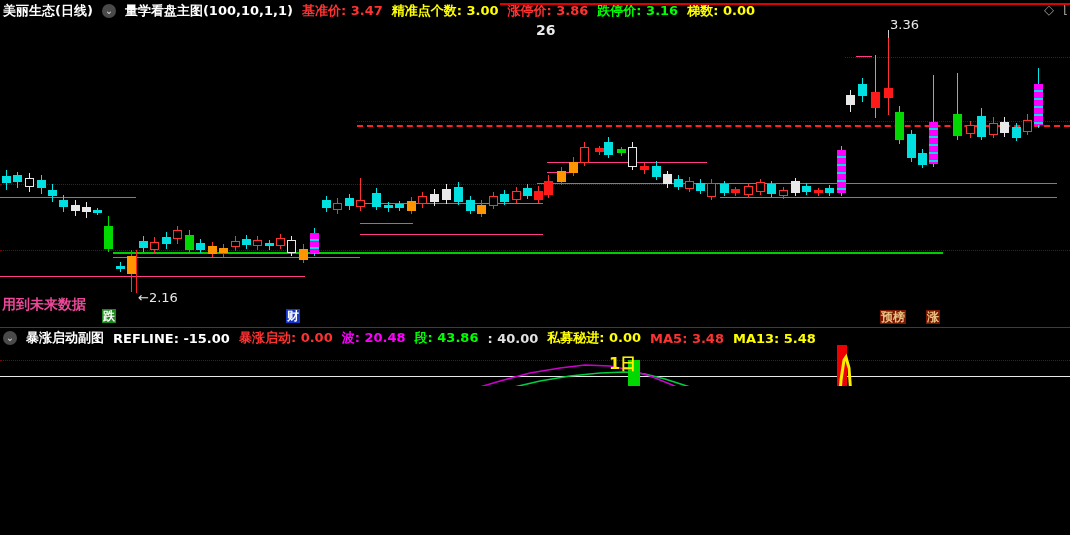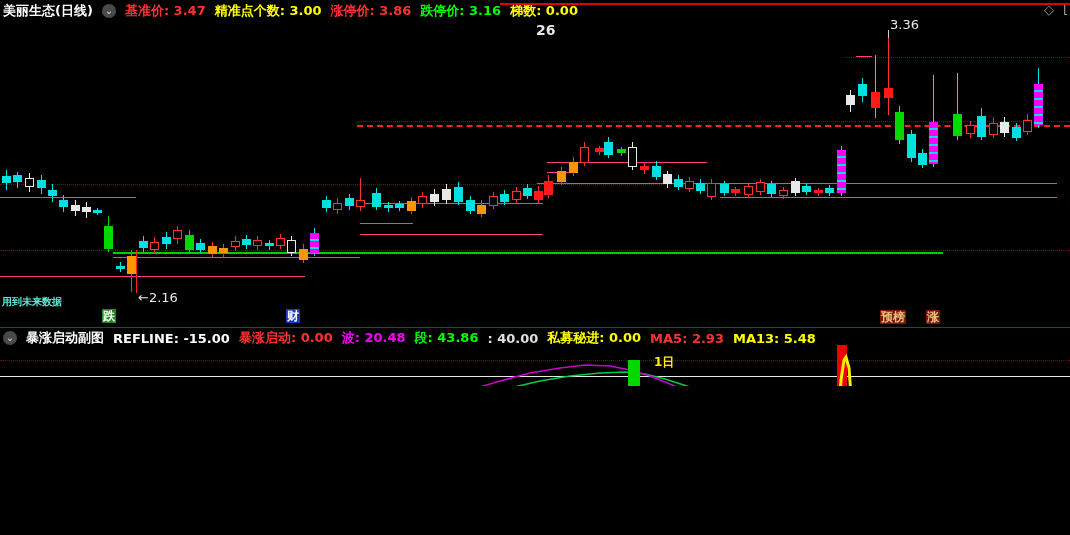--- a/index.html
+++ b/index.html
@@ -30,20 +30,21 @@
   .sliver{position:absolute;height:4px;}
 </style>
 </head>
 <body>
 
 <div id="root">
 
   <div class="row" id="hdr1" style="left:3px;top:2px;">
     <span style="color:#fff">美丽生态(日线)</span>
     <span class="circle-icon">⌄</span>
+    <span style="color:#fff">量学看盘主图(100,10,1,1)</span>
   <span style="color: rgb(255, 50, 50);">基准价: 3.47</span>
       <span style="color: rgb(255, 255, 0);">精准点个数: 3.00</span>
       <span style="color: rgb(255, 50, 50);">涨停价: 3.86</span>
       <span style="color: rgb(0, 255, 0);">跌停价: 3.16</span>
       <span style="color: rgb(255, 255, 0);">梯数: 0.00</span>
     </div>
 
 
   <div class="lbl" style="left:536px;top:23px;color:#e8e8e8;font-size:14px;">26</div>
   <div class="lbl" style="left:1044px;top:3px;color:#999;font-size:13px;font-weight:normal;">◇</div>
@@ -250,53 +251,53 @@
       <div class="vl" style="left: 1038px; top: 68px; height: 60px; background: rgb(0, 232, 232);"></div>
       <div class="candle-body cb-m" style="left: 1034px; top: 84px; width: 9px; height: 41px;"></div>
       <div class="badge" style="left: 102px; top: 309px; background: rgb(30, 138, 30); color: rgb(255, 255, 255);">跌</div>
       <div class="badge" style="left: 286px; top: 309px; background: rgb(22, 54, 200); color: rgb(255, 255, 255);">财</div>
       <div class="badge" style="left: 880px; top: 310px; background: rgb(122, 24, 0); color: rgb(232, 192, 128);">预榜</div>
       <div class="badge" style="left: 926px; top: 310px; background: rgb(122, 24, 0); color: rgb(232, 192, 128);">涨</div>
     </div>
 
   <div class="lbl" style="left:890px;top:18px;color:#e8e8e8;font-size:13px;font-weight:normal;">3.36</div>
   <div class="lbl" style="left:138px;top:291px;color:#e8e8e8;font-size:13px;font-weight:normal;">←2.16</div>
-  <div class="lbl" style="left:2px;top:297px;color:#5eead4;font-size:10px;">用到未来数据</div>
+  <div class="lbl" style="left:2px;top:297px;color:#ec4899;font-size:14px;">用到未来数据</div>
 
   <div class="row" id="subhdr" style="left:3px;top:329px;">
     <span class="circle-icon">⌄</span>
   <span style="color: rgb(255, 255, 255);">暴涨启动副图</span>
       <span style="color: rgb(255, 255, 255);">REFLINE: -15.00</span>
       <span style="color: rgb(255, 50, 50);">暴涨启动: 0.00</span>
       <span style="color: rgb(255, 0, 255);">波: 20.48</span>
       <span style="color: rgb(0, 255, 0);">段: 43.86</span>
       <span style="color: rgb(224, 224, 224);">: 40.00</span>
       <span style="color: rgb(255, 255, 0);">私募秘进: 0.00</span>
-      <span style="color: rgb(255, 50, 50);">MA5: 2.93</span>
+      <span style="color: rgb(255, 50, 50);">MA5: 3.48</span>
       <span style="color: rgb(255, 255, 0);">MA13: 5.48</span>
     </div>
 
   <div id="subchart" class="abs" style="left:0;top:0;width:1070px;height:535px;">
       <div class="dotline" style="left: 0px; top: 360px; width: 1070px;"></div>
       <div class="dotline" style="left: 0px; top: 388px; width: 1070px;"></div>
       <div class="dotline" style="left: 0px; top: 417px; width: 1070px;"></div>
       <div class="dotline" style="left: 0px; top: 445px; width: 1070px;"></div>
       <div class="dotline" style="left: 0px; top: 473px; width: 1070px;"></div>
       <div class="hl" style="left: 0px; top: 376px; width: 1070px; background: rgb(232, 232, 232);"></div>
       <div class="hl" style="left: 0px; top: 499px; width: 1070px; background: rgb(207, 207, 207);"></div>
       <div class="lbl" style="left: 128px; top: 472px; color: #86efac; font-size: 12px;">抛物线资金</div>
       <div class="abs" style="left: 837px; top: 345px; width: 10px; height: 163px; background: rgb(238, 0, 0);"></div>
       <div class="sar" style="left: 0px; top: 503px; width: 1070px; height: 5px;"></div>
       <svg width="1070" height="535" style="position: absolute; left: 0px; top: 0px; pointer-events: none;">
         <polyline points="0,415 25,410 50,414 80,430 110,450 140,462 160,465 180,463 210,456 240,450 270,446 300,445 330,442 360,436 390,428 420,418 450,408 480,397 510,388 540,381 570,376 600,373 625,372 645,374 665,379 690,387 715,398 740,411 765,424 790,436 815,443 835,445 855,443 875,439 895,436 915,434 940,435 970,438 1000,440 1035,442 1070,444" fill="none" stroke="#00cc44" stroke-width="1.6"></polyline>
         <polyline points="0,408 20,405 45,407 70,417 95,435 120,457 140,468 160,473 180,471 205,463 230,456 255,450 280,445 305,441 330,436 355,429 380,421 410,411 440,400 470,390 500,381 530,373 560,368 585,365 610,366 630,370 650,376 670,384 695,395 720,408 745,421 770,433 795,444 815,450 830,452 845,449 860,441 875,428 890,412 905,407 920,409 940,417 965,427 990,435 1015,441 1045,445 1070,447" fill="none" stroke="#cc00cc" stroke-width="1.6"></polyline>
         <polyline points="0,502 825,502 830,498 834,470 838,420 841,380 844,360 846,357 849,368 852,410 856,460 860,490 865,500 870,502 1070,502" fill="none" stroke="#ffee00" stroke-width="3"></polyline>
       </svg>
       <div class="abs" style="left: 628px; top: 360px; width: 12px; height: 30px; background: rgb(0, 216, 0);"></div>
-      <div class="lbl" style="left: 654px; top: 356px; color: rgb(255, 238, 0); font-size: 12px;">1日</div>
+      <div class="lbl" style="left: 609px; top: 356px; color: rgb(255, 238, 0); font-size: 16px;">1日</div>
       <div class="hl" style="left: 0px; top: 520px; width: 1070px; height: 2px; background: rgb(216, 216, 216);"></div>
       <div class="hl" style="left: 0px; top: 528px; width: 1070px; background: rgb(200, 0, 0);"></div>
       <div class="sliver" style="left: 3px; top: 531px; width: 13px; background: rgb(119, 119, 119);"></div>
       <div class="sliver" style="left: 30px; top: 531px; width: 270px; background: rgb(221, 221, 221);"></div>
       <div class="sliver" style="left: 310px; top: 531px; width: 16px; background: rgb(255, 50, 50);"></div>
       <div class="sliver" style="left: 334px; top: 531px; width: 92px; background: rgb(221, 221, 221);"></div>
       <div class="sliver" style="left: 436px; top: 531px; width: 30px; background: rgb(255, 50, 50);"></div>
       <div class="sliver" style="left: 475px; top: 531px; width: 42px; background: rgb(255, 255, 0);"></div>
       <div class="sliver" style="left: 524px; top: 531px; width: 34px; background: rgb(255, 0, 255);"></div>
       <div class="sliver" style="left: 566px; top: 531px; width: 40px; background: rgb(221, 221, 221);"></div>

